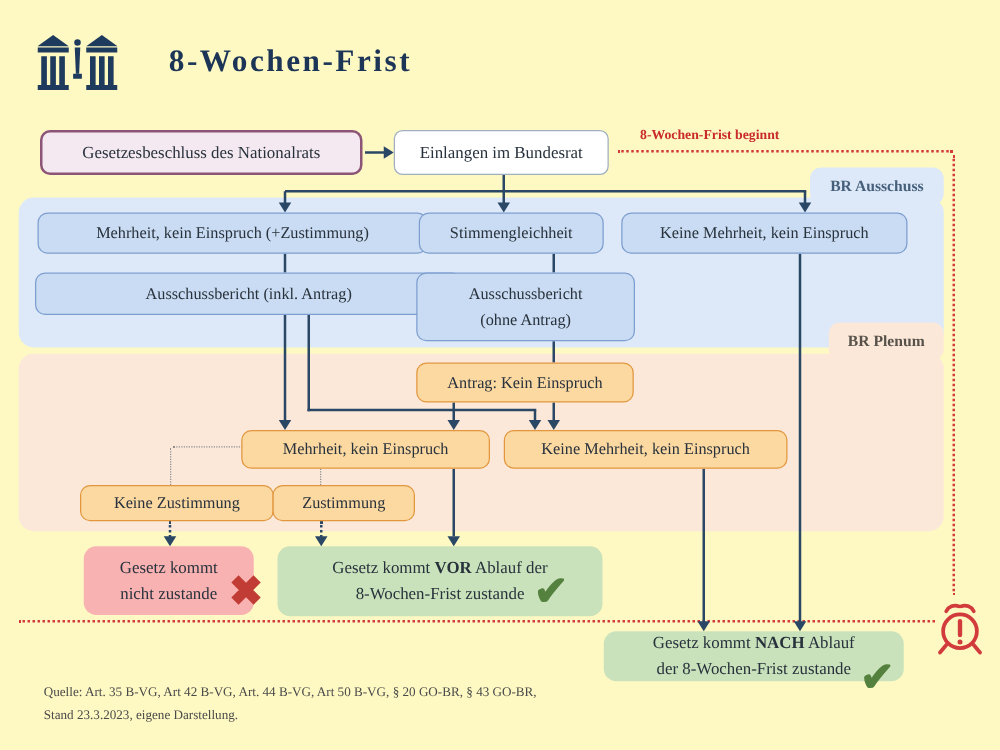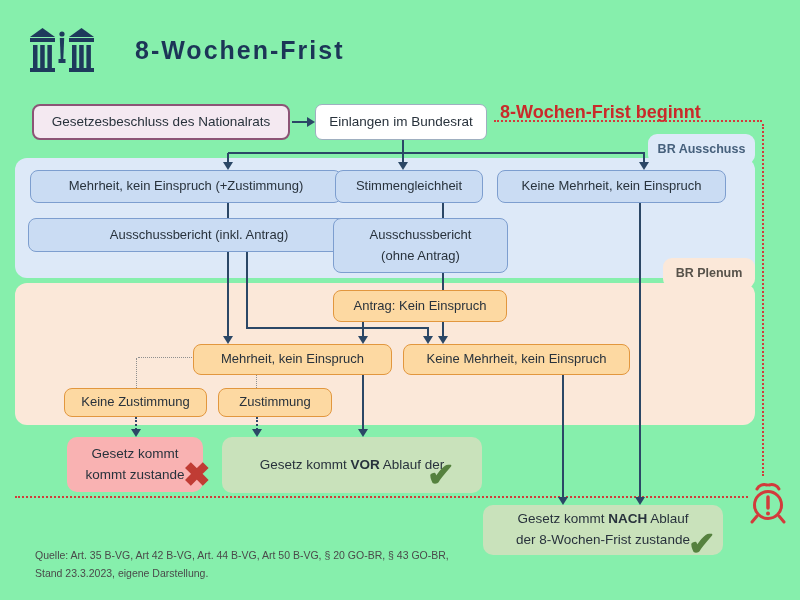--- a/index.html
+++ b/index.html
@@ -1,17 +1,17 @@
 <!DOCTYPE html>
 <html><head>
 <meta charset="utf-8">
 <style>
   html,body{margin:0;padding:0;background:#e9e9e9;}
-  #app{position:relative;width:800px;height:600px;background:#86efac;overflow:hidden;
-       font-family:Liberation Sans, sans-serif;color:#28323c;}
+  #app{position:relative;width:800px;height:600px;background:#fef9c3;overflow:hidden;
+       font-family:Liberation Serif, serif;color:#28323c;}
   .abs{position:absolute;box-sizing:border-box;}
   
   .region{position:absolute;border-radius:12px;}
   .region.blue, .tab.blue{background:#dde9f8;}
   .region.orange, .tab.orange{background:#fbe8d9;}
   .tab{position:absolute;border-radius:9px;display:flex;align-items:center;justify-content:center;
        font-size:12.5px;font-weight:600;}
   .tab.blue{color:#46607c;}
   .tab.orange{color:#57524a;}
   
@@ -33,21 +33,21 @@
   .ah-r{position:absolute;width:0;height:0;border-top:5px solid transparent;
         border-bottom:5px solid transparent;border-left:8px solid #2b4766;z-index:4;}
   .vdotn{position:absolute;width:0;border-left:2px dotted #2b4766;z-index:3;}
   .gdot-h{position:absolute;height:0;border-top:1.5px dotted #8f8f8f;z-index:2;}
   .gdot-v{position:absolute;width:0;border-left:1.5px dotted #8f8f8f;z-index:2;}
   .rdot-h{position:absolute;height:0;border-top:2.5px dotted #d23b3b;z-index:2;}
   .rdot-v{position:absolute;width:0;border-left:2.5px dotted #d23b3b;z-index:2;}
   
   .title{position:absolute;left:135px;top:36px;font-size:25px;font-weight:700;
          letter-spacing:2px;color:#1c3557;}
-  .red-label{position:absolute;left:500px;top:102px;font-size:18px;font-weight:700;color:#c92a2a;}
+  .red-label{position:absolute;left:512px;top:102px;font-size:11px;font-weight:700;color:#c92a2a;}
   .mark{position:absolute;font-weight:700;z-index:7;line-height:1;}
   .mark.cross{left:183px;top:458px;font-size:33px;color:#c03c34;}
   .mark.check1{left:427px;top:458px;font-size:33px;color:#55813e;}
   .mark.check2{left:688px;top:527px;font-size:33px;color:#55813e;}
   .source{position:absolute;left:35px;top:546px;font-size:10.5px;color:#4a4a4a;line-height:1.75;}
 </style>
 </head>
 <body>
 
 <div id="app">
@@ -166,39 +166,40 @@
 
   <div class="box orange" style="left:333px;top:290px;width:174px;height:32px;">
     <span>Antrag: Kein Einspruch</span>
   </div>
   <div class="box orange" style="left:193px;top:344px;width:199px;height:31px;">
     <span>Mehrheit, kein Einspruch</span>
   </div>
   <div class="box orange" style="left:403px;top:344px;width:227px;height:31px;">
     <span>Keine Mehrheit, kein Einspruch</span>
   </div>
-  <div class="box orange" style="left:64px;top:388px;width:143px;height:29px;">
+  <div class="box orange" style="left:64px;top:388px;width:155px;height:29px;">
     <span>Keine Zustimmung</span>
   </div>
   <div class="box orange" style="left:218px;top:388px;width:114px;height:29px;">
     <span>Zustimmung</span>
   </div>
 
   <div class="box result red" style="left:67px;top:437px;width:136px;height:55px;">
     <div><span>Gesetz kommt</span></div>
-    <div><span>kommt zustande</span></div>
+    <div><span>nicht zustande</span></div>
   </div>
   <div class="mark cross">✖</div>
 
   <div class="box result green" style="left:222px;top:437px;width:260px;height:56px;">
     <div><span>Gesetz kommt </span><span class="bold">VOR</span><span> Ablauf der</span></div>
+    <div><span>8-Wochen-Frist zustande</span></div>
   </div>
   <div class="mark check1">✔</div>
 
-  <div class="box result green" style="left:483px;top:505px;width:240px;height:50px;">
+  <div class="box result green" style="left:483px;top:505px;width:240px;height:40px;">
     <div><span>Gesetz kommt </span><span class="bold">NACH</span><span> Ablauf</span></div>
     <div><span>der 8-Wochen-Frist zustande</span></div>
   </div>
   <div class="mark check2">✔</div>
 
   <div class="source">
     <div>Quelle: Art. 35 B-VG, Art 42 B-VG, Art. 44 B-VG, Art 50 B-VG, § 20 GO-BR, § 43 GO-BR,</div>
     <div>Stand 23.3.2023, eigene Darstellung.</div>
   </div>
 

